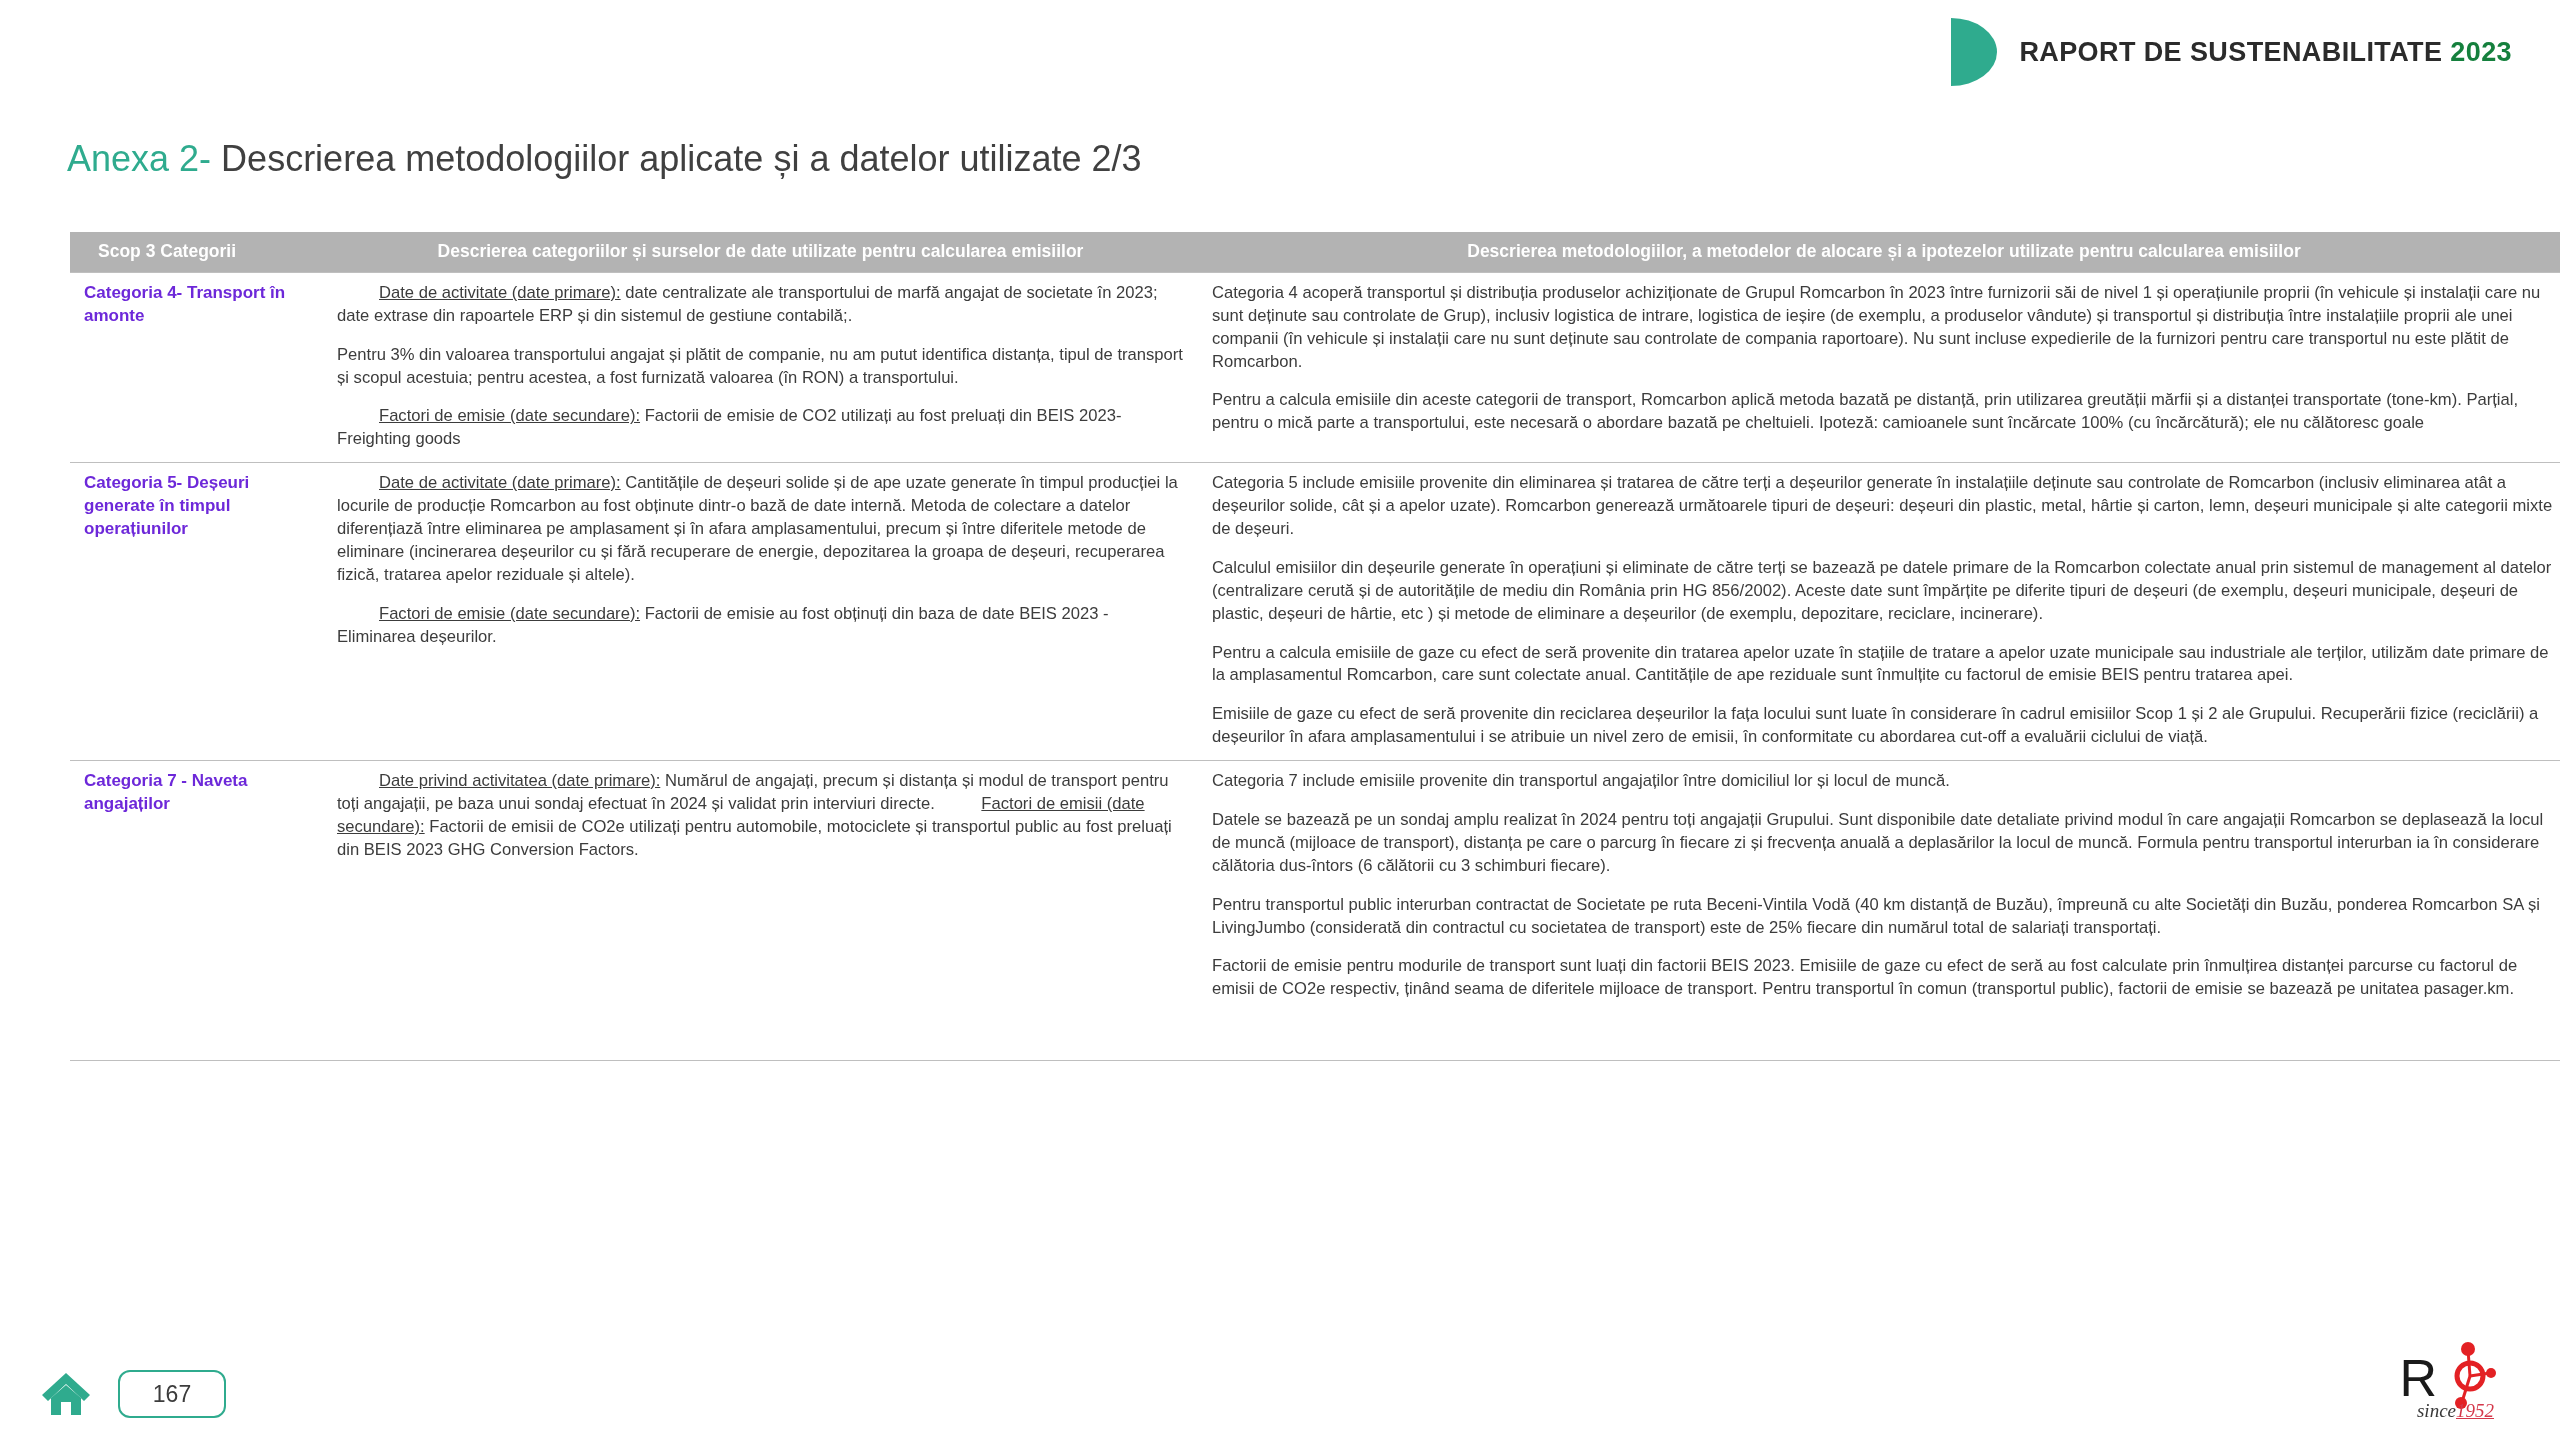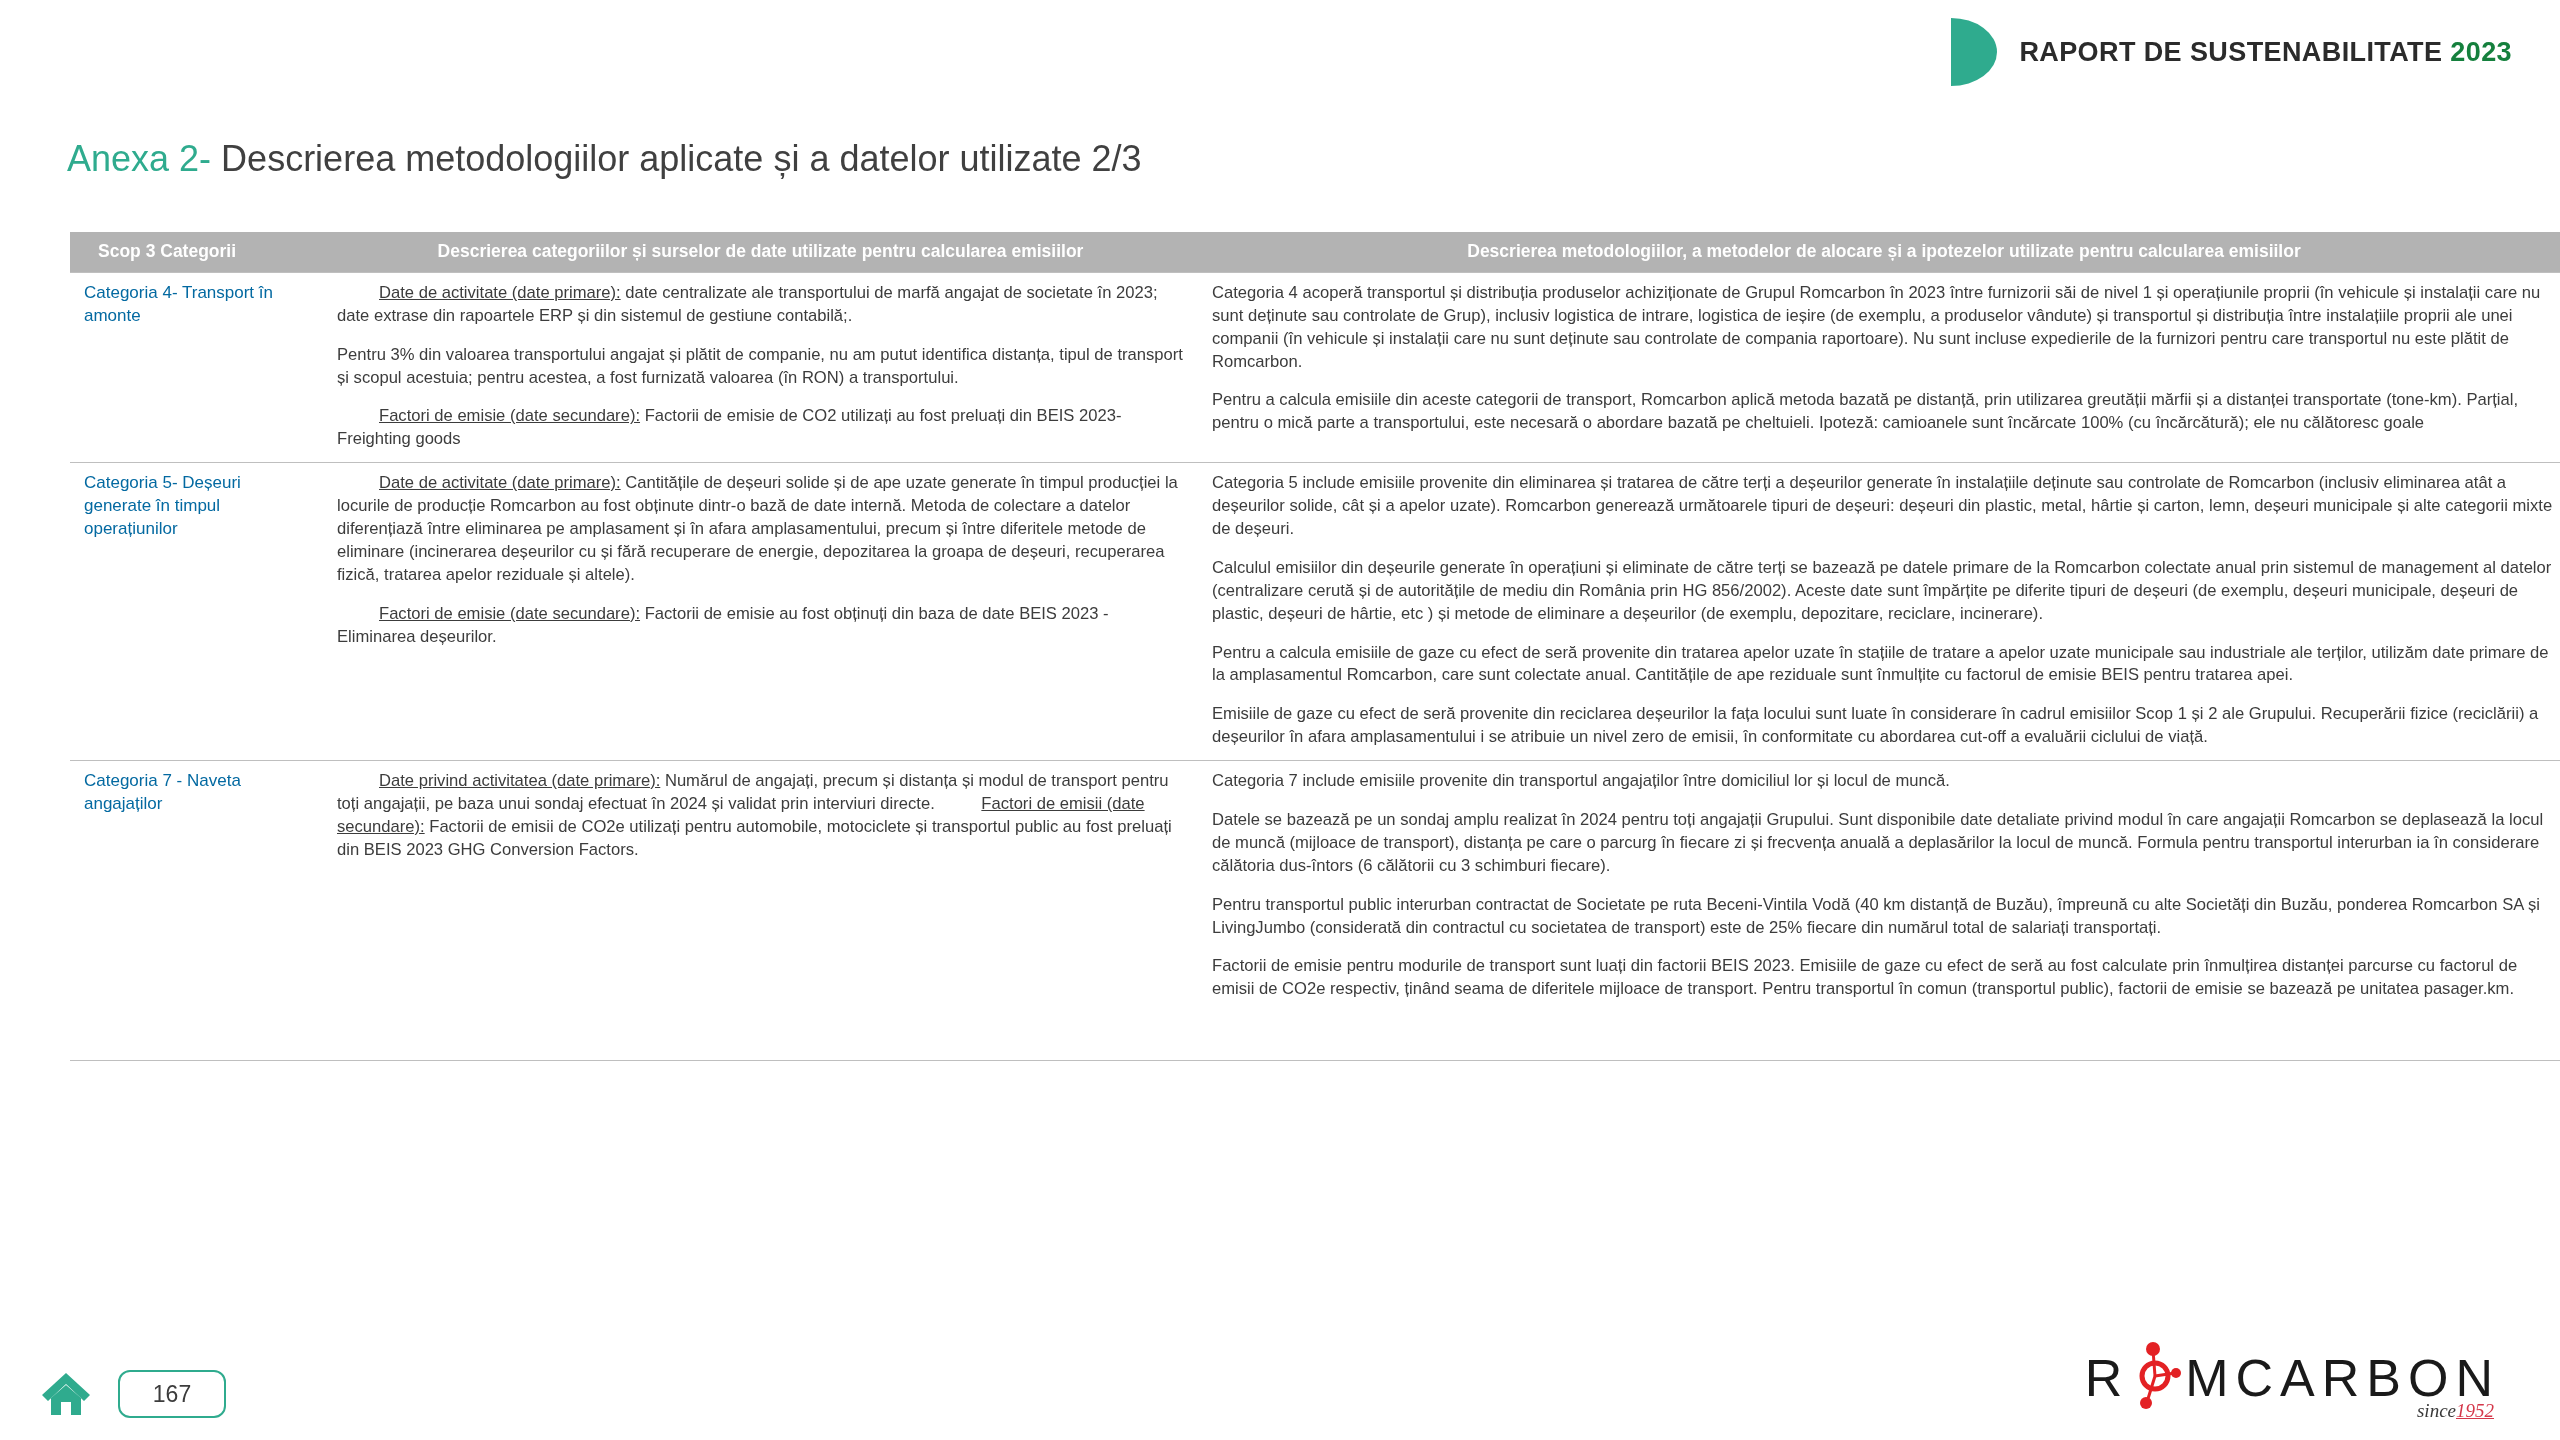--- a/index.html
+++ b/index.html
@@ -91,22 +91,22 @@
     vertical-align: top;
     padding: 9px 14px 11px 14px;
     font-size: 16.6px;
     line-height: 1.38;
     color: #3c3c3c;
   }
   .data-table tbody tr:first-child td {
     border-top: 1px solid #bfbfbf;
   }
   .data-table td.cat {
-    font-weight: normal;
-    color: #0369a1;
+    font-weight: bold;
+    color: #6d28d9;
     font-size: 17px;
     line-height: 1.35;
   }
   .col-cat  { width: 215px; }
   .col-desc { width: 855px; }
   .col-meth { width: 1352px; }
 
   .data-table td p {
     margin: 0 0 16px 0;
   }
@@ -265,18 +265,17 @@
       <svg class="logo-mol" viewBox="0 0 56 72" xmlns="http://www.w3.org/2000/svg" aria-hidden="true">
         <line x1="28" y1="36" x2="26" y2="10" stroke="#e32124" stroke-width="3"></line>
         <line x1="28" y1="36" x2="20" y2="62" stroke="#e32124" stroke-width="3"></line>
         <line x1="28" y1="36" x2="48" y2="33" stroke="#e32124" stroke-width="3"></line>
         <circle cx="28" cy="36" r="13" fill="none" stroke="#e32124" stroke-width="5"></circle>
         <circle cx="26" cy="9" r="7" fill="#e32124"></circle>
         <circle cx="19" cy="63" r="6" fill="#e32124"></circle>
         <circle cx="49" cy="33" r="5" fill="#e32124"></circle>
       </svg>
     </span>
-    <span class="logo-letter">MCARBON</span>
   </div>
   <div class="logo-since">
     <span>since</span><span class="yr">1952</span>
   </div>
 </div>
 
 </body></html>

